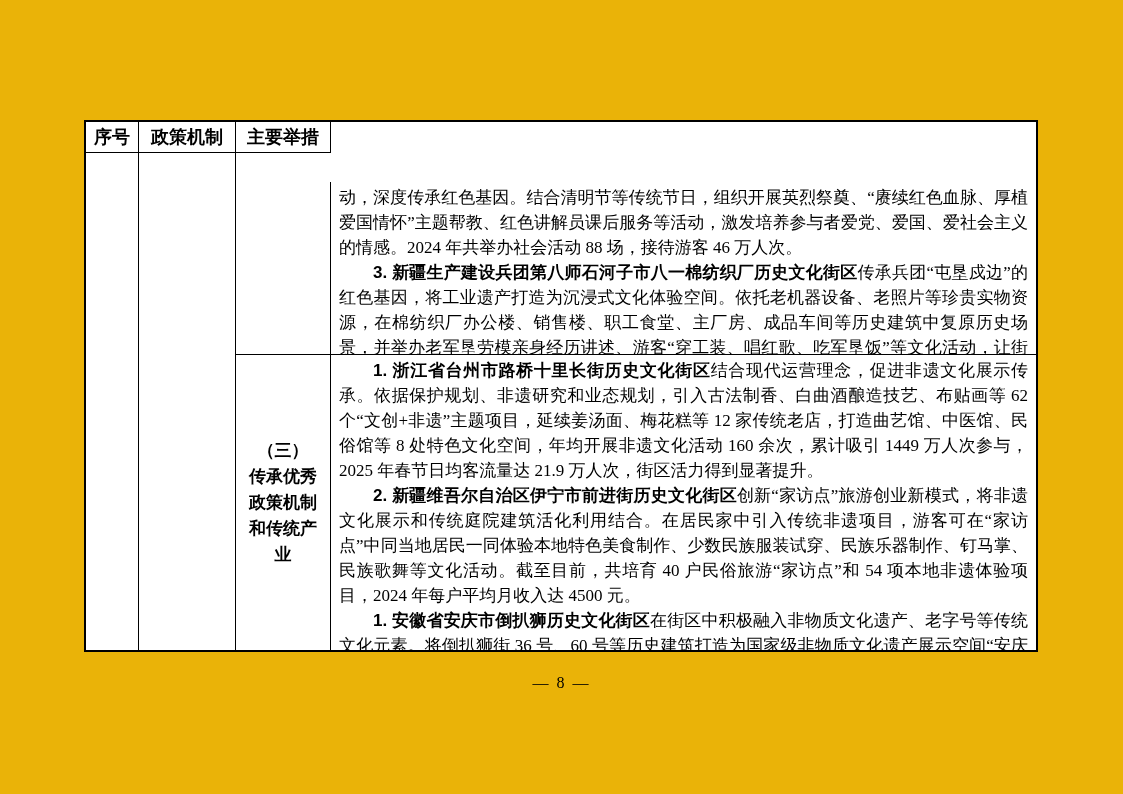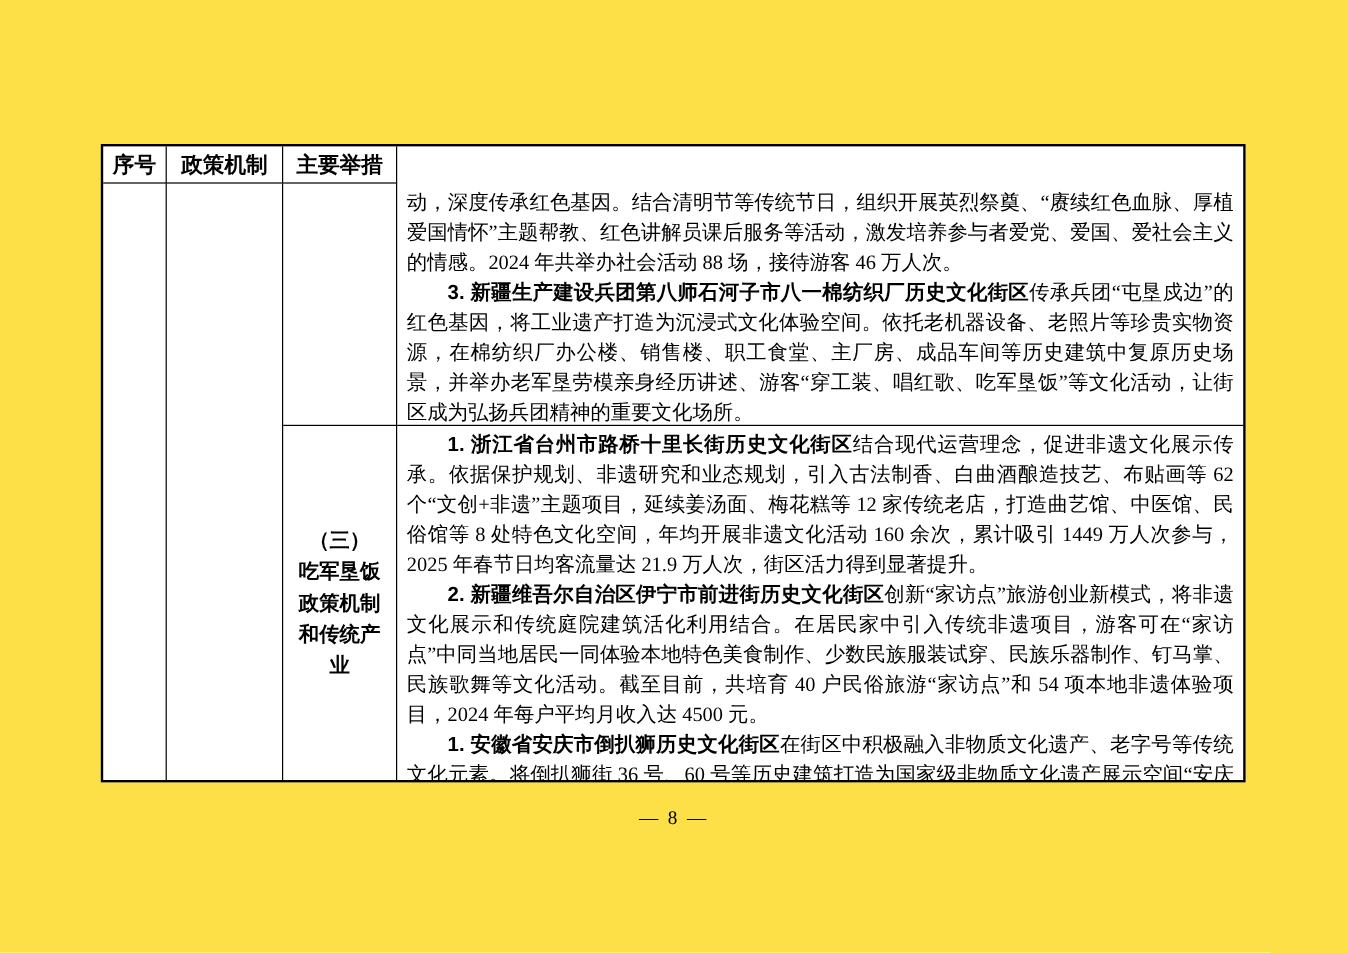--- a/index.html
+++ b/index.html
@@ -1,21 +1,21 @@
 <!DOCTYPE html>
 <html><head>
 <meta charset="utf-8">
 <style>
   * { margin: 0; padding: 0; box-sizing: border-box; }
   html, body { background: #ffffff; }
   .page {
     position: relative;
     width: 1123px;
     height: 794px;
-    background: #fde047;
+    background: #eab308;
     font-family: "Liberation Serif", "DejaVu Serif", serif;
     color: #000000;
     overflow: hidden;
   }
   .doc-table {
     position: absolute;
     left: 84px;
     top: 120px;
     width: 954px;
     height: 532px;
@@ -33,21 +33,21 @@
   .cell.hdr {
     border-bottom: 1.5px solid #000000;
     display: flex;
     align-items: center;
     justify-content: center;
     font-family: "Liberation Sans", "DejaVu Sans", sans-serif;
     font-weight: bold;
     font-size: 18px;
   }
   .cell.merged { grid-row: 2 / 4; }
-  .cell.row1 { grid-row: 2; border-bottom: 1.5px solid #000000; }
+  .cell.row1 { grid-row: 2; border-bottom: 1.5px solid #000000; margin-top: 29px; }
   .cell.row2 { grid-row: 3; }
   .cell.content {
     padding: 3px 8px 0 8px;
     font-size: 17px;
     line-height: 25px;
   }
   .para {
     text-align: justify;
     text-align-last: left;
     text-indent: 2em;
@@ -100,21 +100,21 @@
 
     <div class="cell row1" style="grid-column:3;"></div>
 
     <div class="cell row1 last-col content" style="grid-column:4;">
       <p class="para cont"><span>动，深度传承红色基因。结合清明节等传统节日，组织开展英烈祭奠、“赓续红色血脉、厚植爱国情怀”主题帮教、红色讲解员课后服务等活动，激发培养参与者爱党、爱国、爱社会主义的情感。2024 年共举办社会活动 88 场，接待游客 46 万人次。</span></p>
       <p class="para"><span class="lead">3. 新疆生产建设兵团第八师石河子市八一棉纺织厂历史文化街区</span><span>传承兵团“屯垦戍边”的红色基因，将工业遗产打造为沉浸式文化体验空间。依托老机器设备、老照片等珍贵实物资源，在棉纺织厂办公楼、销售楼、职工食堂、主厂房、成品车间等历史建筑中复原历史场景，并举办老军垦劳模亲身经历讲述、游客“穿工装、唱红歌、吃军垦饭”等文化活动，让街区成为弘扬兵团精神的重要文化场所。</span></p>
     </div>
 
     <div class="cell row2 measure-cell" style="grid-column:3;">
       <div>（三）</div>
-      <div>吃军垦饭</div>
+      <div>传承优秀</div>
       <div>政策机制</div>
       <div>和传统产</div>
       <div>业</div>
     </div>
 
     <div class="cell row2 last-col content" style="grid-column:4;">
       <p class="para"><span class="lead">1. 浙江省台州市路桥十里长街历史文化街区</span><span>结合现代运营理念，促进非遗文化展示传承。依据保护规划、非遗研究和业态规划，引入古法制香、白曲酒酿造技艺、布贴画等 62 个“文创+非遗”主题项目，延续姜汤面、梅花糕等 12 家传统老店，打造曲艺馆、中医馆、民俗馆等 8 处特色文化空间，年均开展非遗文化活动 160 余次，累计吸引 1449 万人次参与，2025 年春节日均客流量达 21.9 万人次，街区活力得到显著提升。</span></p>
       <p class="para"><span class="lead">2. 新疆维吾尔自治区伊宁市前进街历史文化街区</span><span>创新“家访点”旅游创业新模式，将非遗文化展示和传统庭院建筑活化利用结合。在居民家中引入传统非遗项目，游客可在“家访点”中同当地居民一同体验本地特色美食制作、少数民族服装试穿、民族乐器制作、钉马掌、民族歌舞等文化活动。截至目前，共培育 40 户民俗旅游“家访点”和 54 项本地非遗体验项目，2024 年每户平均月收入达 4500 元。</span></p>
       <p class="para"><span class="lead">1. 安徽省安庆市倒扒狮历史文化街区</span><span>在街区中积极融入非物质文化遗产、老字号等传统文化元素。将倒扒狮街 36 号、60 号等历史建筑打造为国家级非物质文化遗产展示空间“安庆黄梅戏会</span></p>
     </div>

